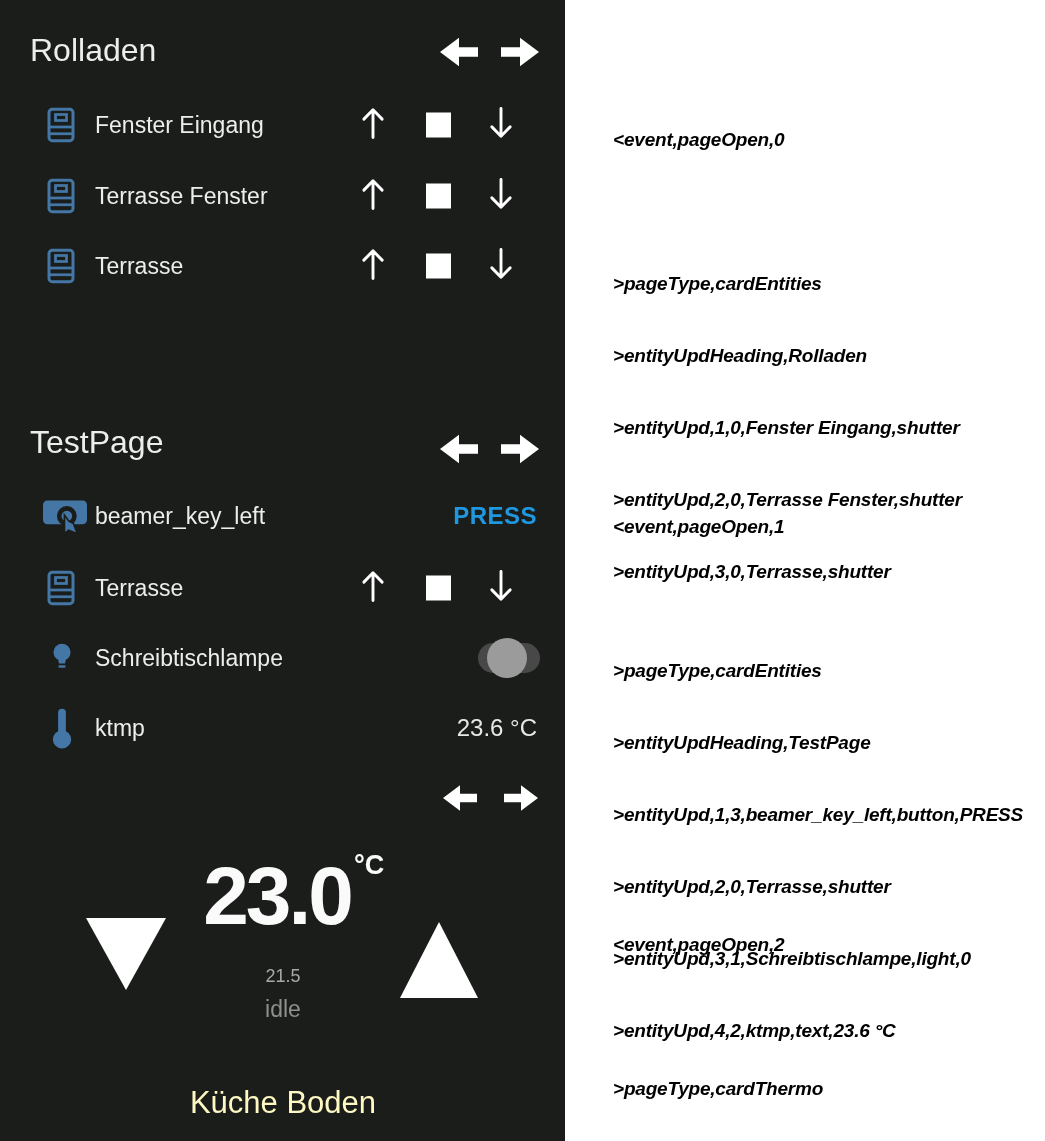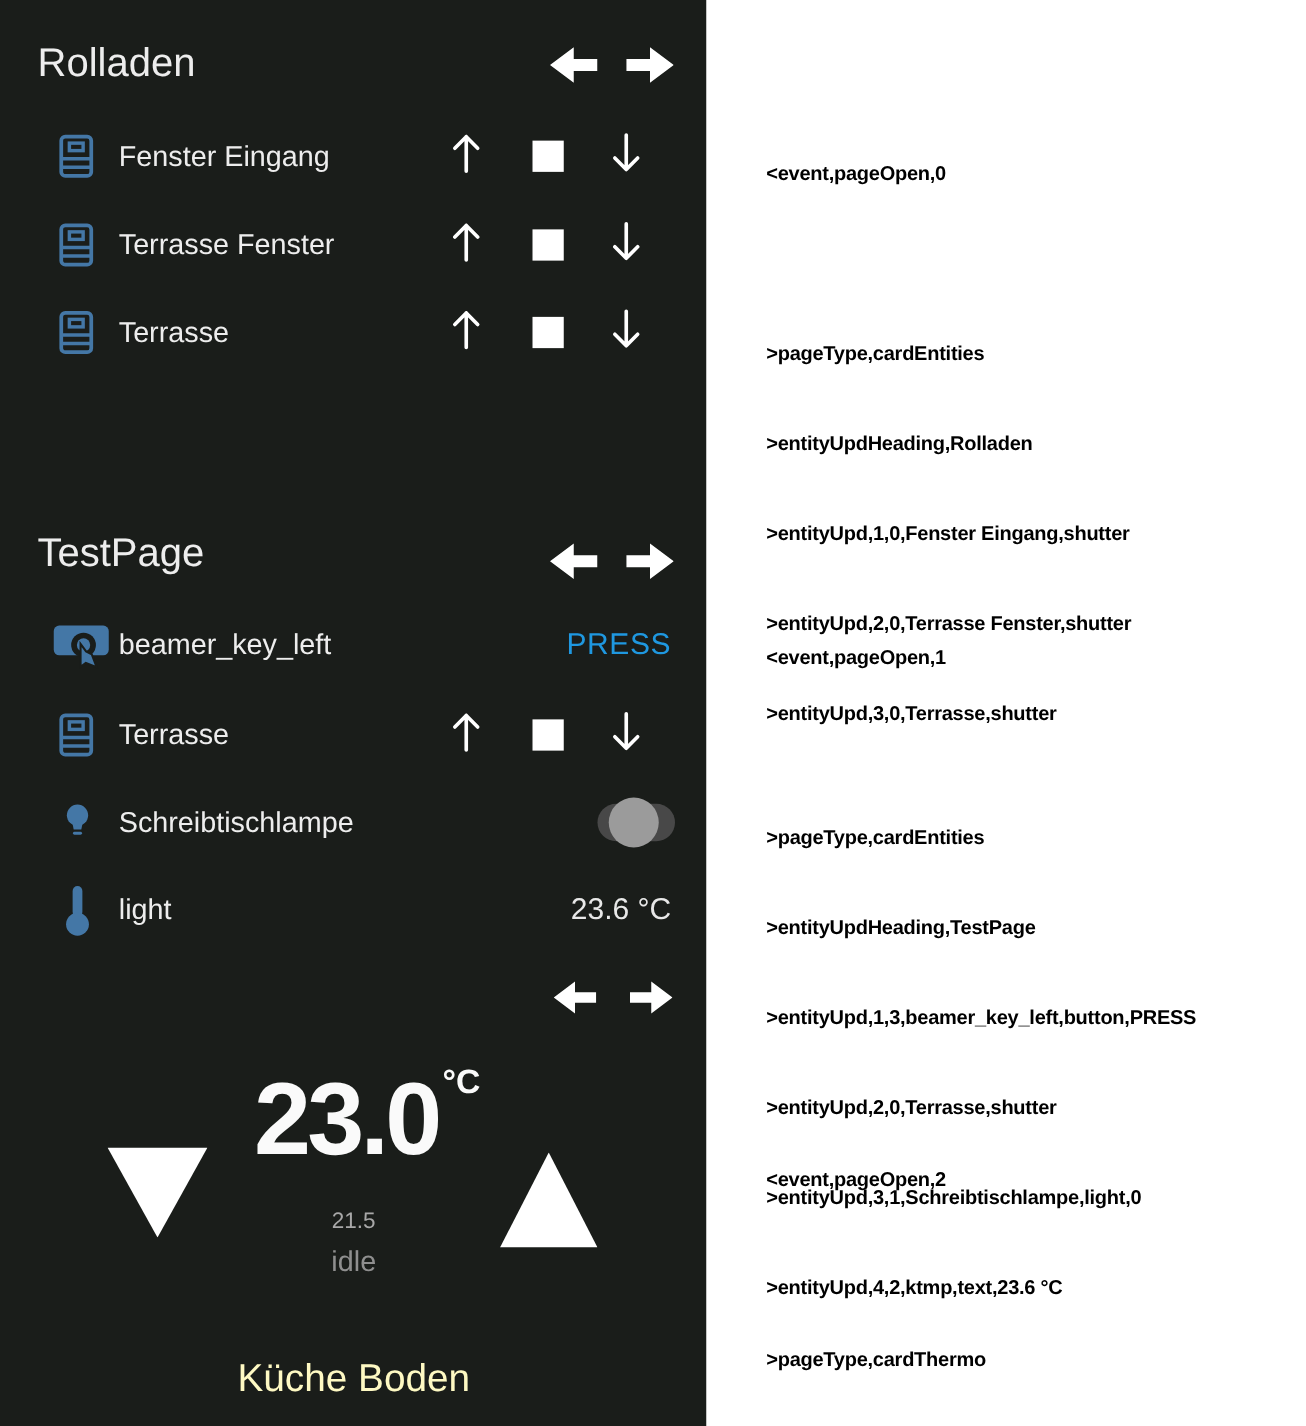--- a/index.html
+++ b/index.html
@@ -25,35 +25,35 @@
 
   .row{position:absolute;left:0;width:565px;height:44px;}
   .icon-cell{position:absolute;left:46px;top:50%;transform:translateY(-50%);display:flex;align-items:center;}
   .icon-cell.wide{left:40px;}
   .row-label{position:absolute;left:95px;top:50%;transform:translateY(-50%);font-size:23px;color:var(--txt);white-space:nowrap;}
   .ctl{position:absolute;top:50%;transform:translateY(-50%);cursor:pointer;}
   .ctl-up{left:356px;}
   .ctl-stop{left:426px;width:25px;height:25px;background:#ffffff;}
   .ctl-down{left:484px;}
   .row-value{position:absolute;right:28px;top:50%;transform:translateY(-50%);font-size:24px;color:#e8e8e8;white-space:nowrap;}
-  .row-value.press{color:var(--press);font-weight:400;letter-spacing:.5px;}
+  .row-value.press{color:var(--press);font-weight:700;letter-spacing:.5px;}
 
   .toggle{position:absolute;right:25px;top:50%;transform:translateY(-50%);width:62px;height:30px;border-radius:15px;background:var(--track);cursor:pointer;}
   .toggle .knob{position:absolute;left:9px;top:-5px;width:40px;height:40px;border-radius:50%;background:var(--knob);}
 
   .temp-big{position:absolute;left:277px;top:855px;transform:translateX(-50%);font-size:82px;line-height:1;font-weight:700;letter-spacing:-3px;color:#fafafa;}
   .temp-unit{position:absolute;left:354px;top:850px;font-size:27px;font-weight:700;color:#fafafa;}
   .temp-set{position:absolute;left:283px;top:966px;transform:translateX(-50%);font-size:18px;color:var(--muted);}
   .temp-state{position:absolute;left:283px;top:996px;transform:translateX(-50%);font-size:23px;color:var(--muted2);}
   .thermo-name{position:absolute;left:283px;top:1085px;transform:translateX(-50%);font-size:31px;color:#fef9c3;white-space:nowrap;}
   .tri{position:absolute;cursor:pointer;}
   .tri-down{left:86px;top:918px;}
   .tri-up{left:400px;top:922px;}
 
-  .proto{position:absolute;left:613px;font-size:16px;line-height:24px;font-weight:700;color:#000;letter-spacing:-0.2px;white-space:pre;}
+  .proto{position:absolute;left:613px;font-size:19px;line-height:24px;font-weight:700;color:#000;letter-spacing:-0.2px;white-space:pre;font-style:italic;}
   .proto-line{min-height:24px;}
   .proto-1{top:80px;}
   .proto-2{top:467px;}
   .proto-3{top:885px;}
 </style>
 </head>
 <body>
 
 <svg width="0" height="0" style="position:absolute">
   <defs>
@@ -204,21 +204,21 @@
             <span class="knob"></span>
           </span>
       </div>
 
       <div class="row" style="top:308px;">
         <span class="icon-cell" style="left:50px;">
             <svg width="24" height="42" viewBox="0 0 16 28">
               <use href="#thermo"></use>
             </svg>
           </span>
-        <span class="row-label">light</span>
+        <span class="row-label">ktmp</span>
         <span class="row-value">23.6 °C</span>
       </div>
     </section>
 
     <section class="card" style="top:765px;height:376px;">
       <div class="nav" style="top:18px;left:443px;gap:27px;">
         <svg width="34" height="30" viewBox="0 0 24 20">
             <use href="#arrow-left-bold"></use>
           </svg>
         <svg width="34" height="30" viewBox="0 0 24 20">

